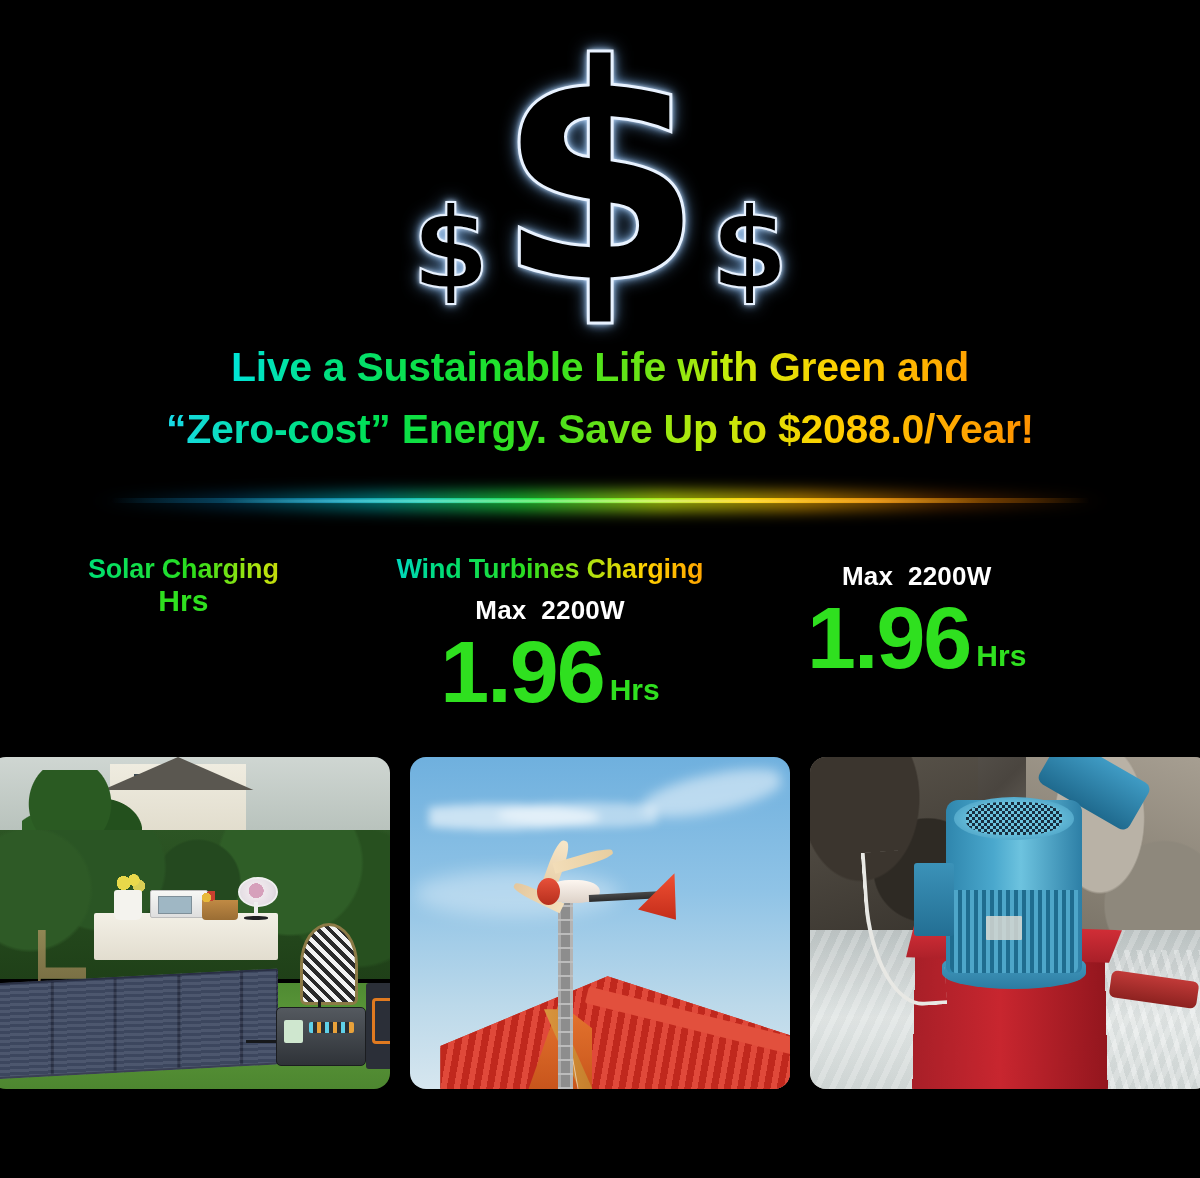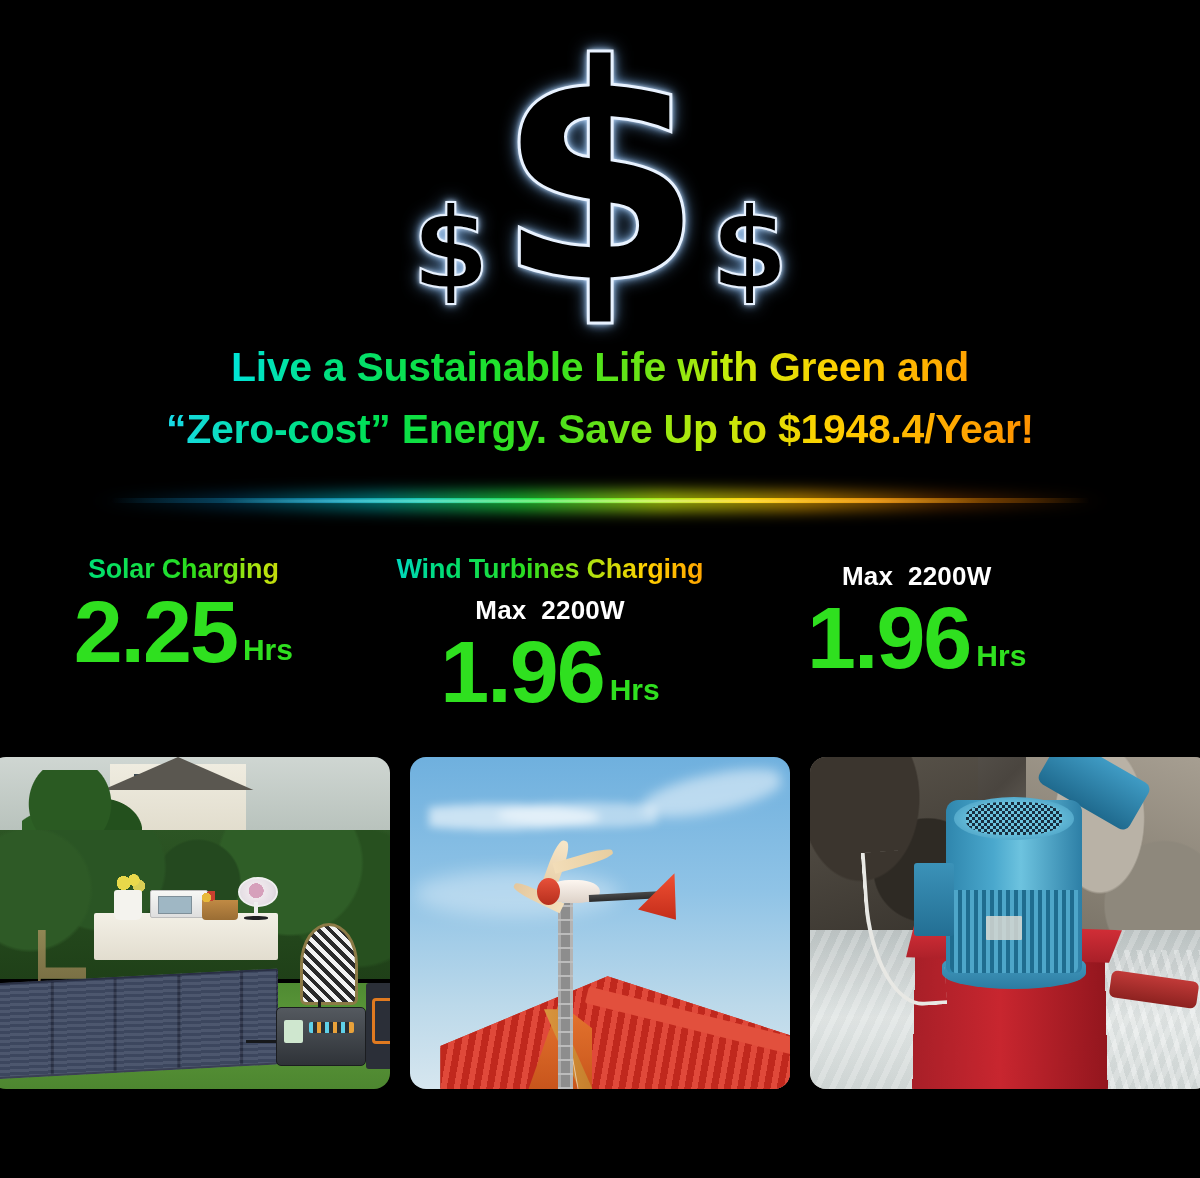--- a/index.html
+++ b/index.html
@@ -647,36 +647,35 @@
     <span class="dollar small">
       <span class="dollar-inner">$<span class="dollar-glow" style="-webkit-text-stroke: 2px rgb(232, 242, 255);">$</span></span>
     </span>
   </div>
 
   <div class="headline">
     <span class="line line1">
       <span class="grad-text">Live a Sustainable Life with Green and</span>
     </span>
     <span class="line line2">
-      <span class="grad-text">“Zero-cost”  Energy. Save Up to $1948.4/Year!</span>
+      <span class="grad-text">“Zero-cost”  Energy. Save Up to $2088.0/Year!</span>
     </span>
   </div>
 
   <div class="divider-wrap">
     <div class="divider-glow"></div>
     <div class="divider-core"></div>
     <div class="divider-hot"></div>
   </div>
 
   <div class="stats">
 
     <div class="stat-card">
       <div class="stat-title t1">Solar Charging</div>
       <div class="stat-value-row">
-        <span class="stat-number">2.25</span>
         <span class="stat-unit">Hrs</span>
       </div>
     </div>
 
     <div class="stat-card">
       <div class="stat-title t2">Wind Turbines Charging</div>
       <div class="stat-max">Max  2200W</div>
       <div class="stat-value-row">
         <span class="stat-number">1.96</span>
         <span class="stat-unit">Hrs</span>

